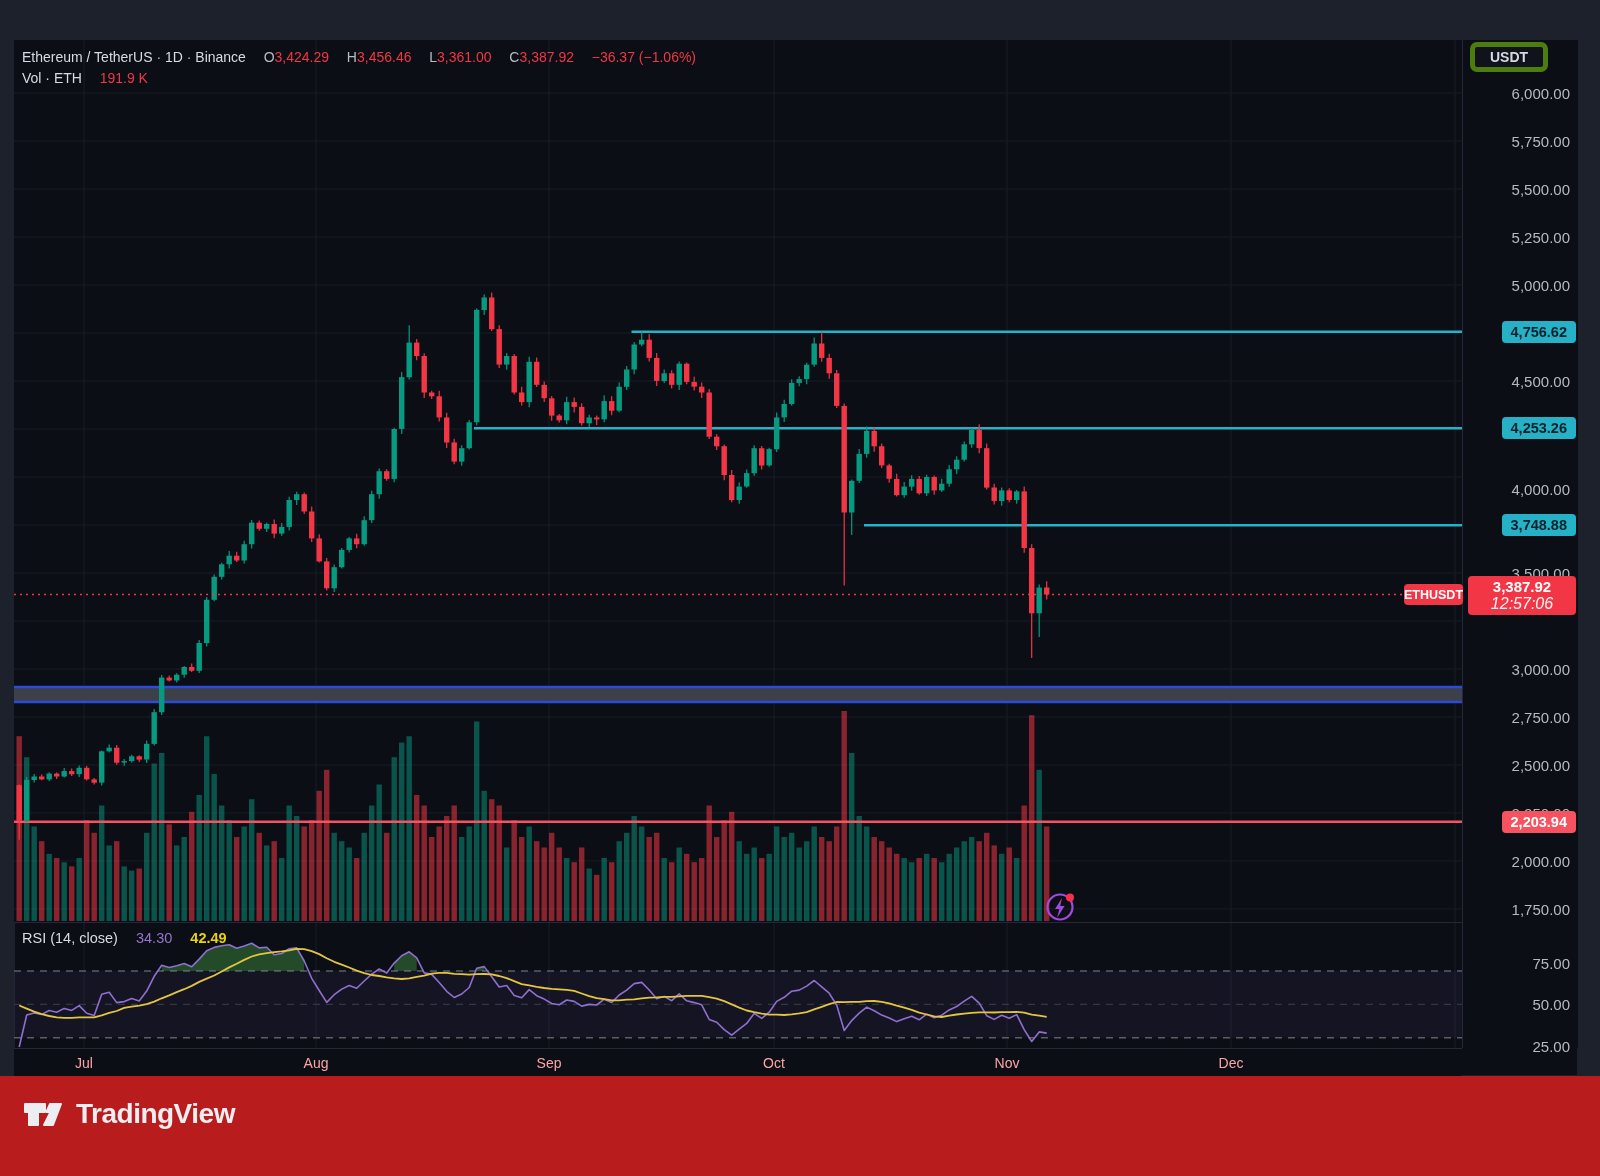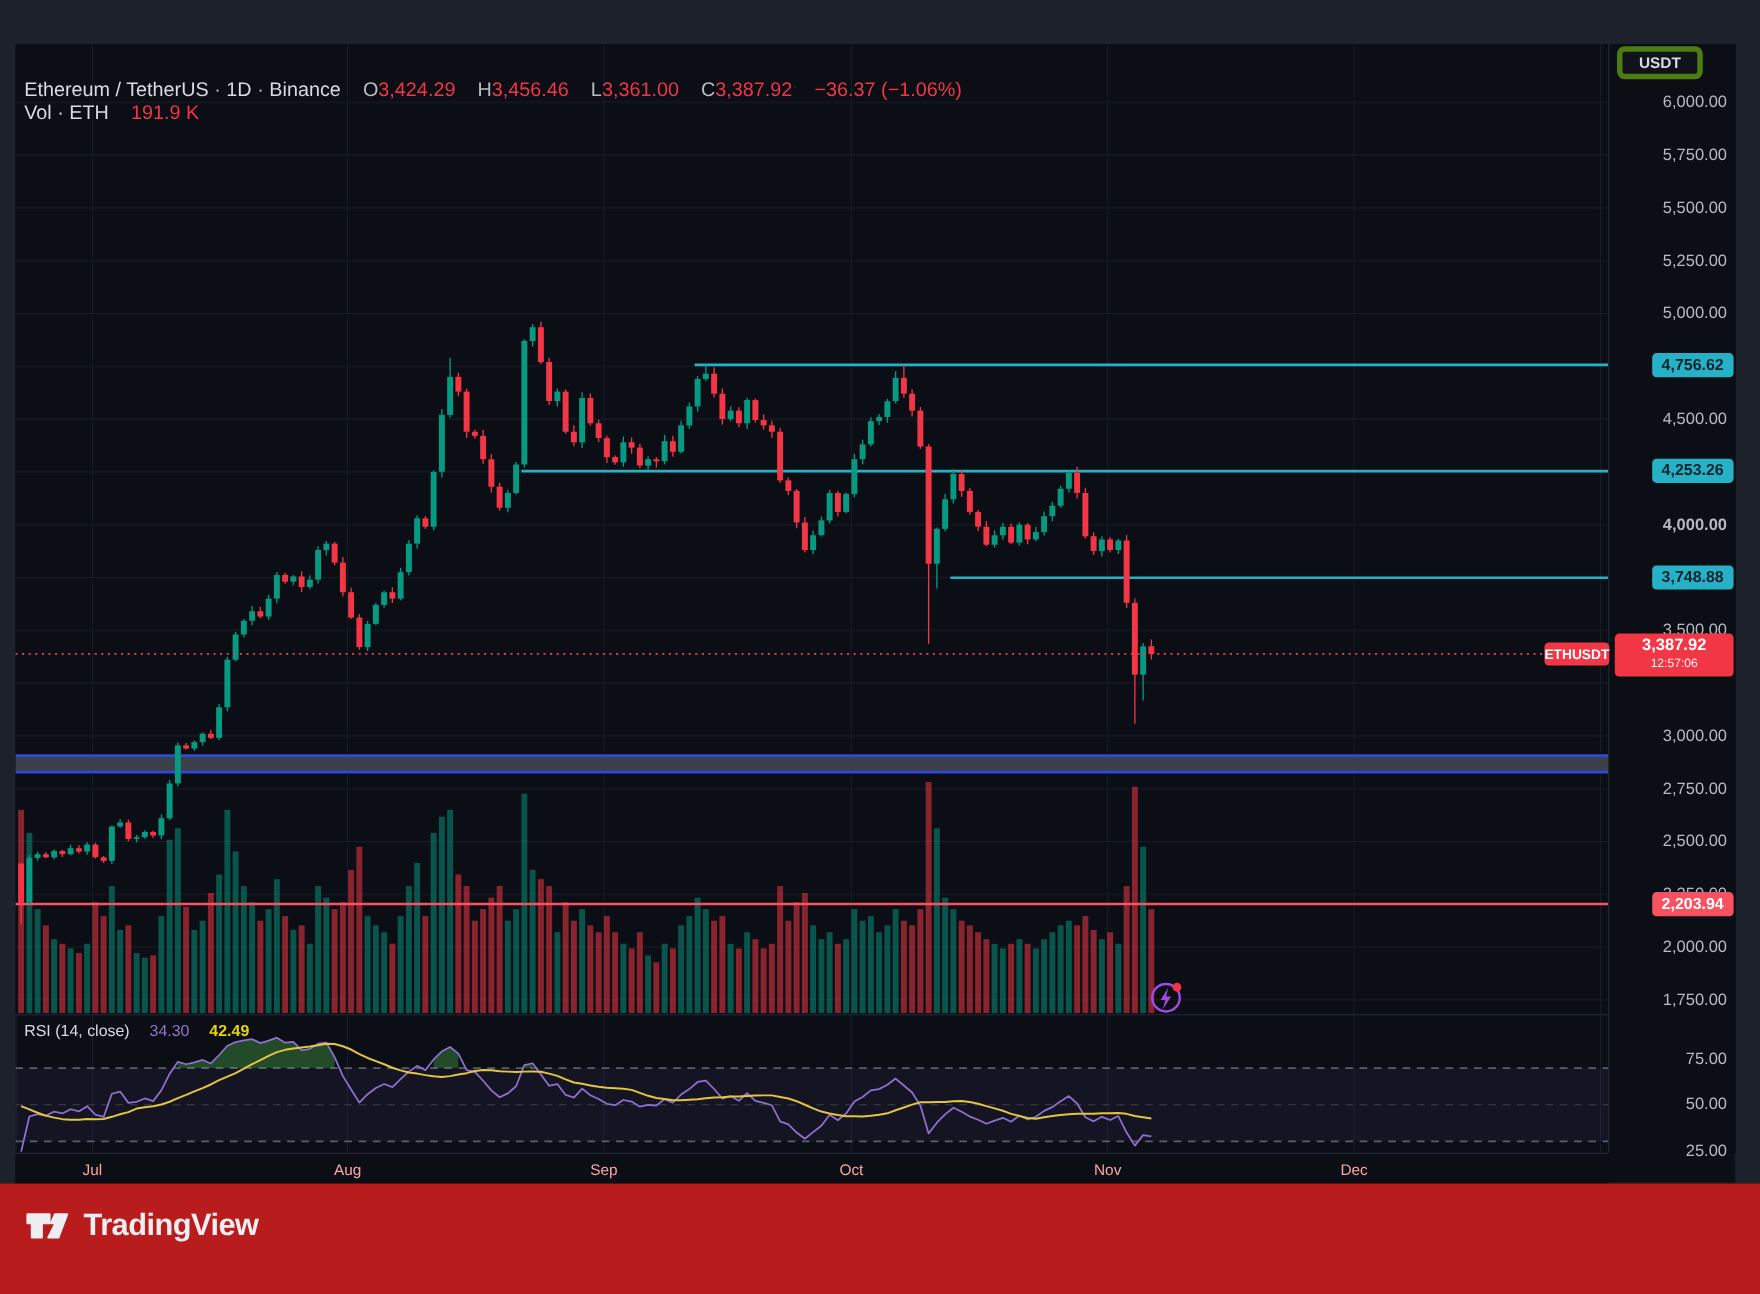--- a/index.html
+++ b/index.html
@@ -13,38 +13,38 @@
   .attr-bar span { color:#e6e7ea; font-size:16px; letter-spacing:.1px; }
 
   
   .chart-frame { position:absolute; left:14px; top:40px; width:1564px; height:1036px;
                  background:#0b0e14; border:1px solid #1d212c; }
   #price-pane   { position:absolute; left:14px; top:40px;  width:1448px; height:882px; }
   #rsi-pane     { position:absolute; left:14px; top:923px; width:1448px; height:125px; }
   .pane-sep     { position:absolute; left:14px; width:1564px; height:1px; background:#23283a; }
 
   
-  .legend { position:absolute; left:22px; top:47px; z-index:30; font-size:18px; line-height:21px;margin-top:24px; }
+  .legend { position:absolute; left:22px; top:47px; z-index:30; font-size:14px; line-height:21px; }
   .legend .row { white-space:nowrap; }
   .lg-white { color:#d9dbe0; }
   .lg-dim   { color:#b9bcc5; }
   .lg-red   { color:#f23645; }
   .lg-gap   { display:inline-block; width:10px; }
 
   
   .price-axis { position:absolute; left:1462px; top:40px; width:116px; height:1008px;
                 background:#0b0e14; border-left:1px solid #23283a; }
   .tick { position:absolute; right:8px; color:#b6b9c2; font-size:15px; transform:translateY(-50%); }
   .tag  { position:absolute; right:2px; transform:translateY(-50%); border-radius:4px;
           font-size:14.5px; font-weight:bold; padding:3px 9px; color:#06222b; white-space:nowrap; }
   .tag.pink, .tag.cur { color:#fff; }
   .cur-tag { position:absolute; right:2px; width:108px; border-radius:4px; text-align:center;
              color:#fff; padding:2px 0 3px; line-height:17px; }
   .cur-tag .p { font-size:15px; font-weight:bold; }
-  .cur-tag .t { font-size:11px; opacity:.95; }
+  .cur-tag .t { font-size:16px; opacity:.95;font-style:italic; }
 
   .usdt-btn { position:absolute; left:1470px; top:42px; width:78px; height:30px;
               border:5px solid #4d7c0f; border-radius:7px; background:#10131b;
               color:#d6d9e0; font-size:14px; font-weight:bold; display:flex;
               align-items:center; justify-content:center; cursor:pointer; }
 
   .symbol-pill { position:absolute; left:1404px; top:584px; height:21px; z-index:25;
                  border-radius:4px; color:#fff; font-size:12.5px; font-weight:bold;
                  display:flex; align-items:center; padding:0 0; }
 
@@ -582,21 +582,21 @@
     <span style="color:#e9d30b;font-weight:bold">42.49</span>
   </div>
 
   <div class="price-axis" id="price-axis">
       <div class="tick" style="top: 53px;">6,000.00</div>
       <div class="tick" style="top: 101px;">5,750.00</div>
       <div class="tick" style="top: 149px;">5,500.00</div>
       <div class="tick" style="top: 197px;">5,250.00</div>
       <div class="tick" style="top: 245px;">5,000.00</div>
       <div class="tick" style="top: 341px;">4,500.00</div>
-      <div class="tick" style="top: 437px; font-weight: bold;">4,000.00</div>
+      <div class="tick" style="top: 449px;">4,000.00</div>
       <div class="tick" style="top: 533px;">3,500.00</div>
       <div class="tick" style="top: 629px;">3,000.00</div>
       <div class="tick" style="top: 677px;">2,750.00</div>
       <div class="tick" style="top: 725px;">2,500.00</div>
       <div class="tick" style="top: 773px;">2,250.00</div>
       <div class="tick" style="top: 821px;">2,000.00</div>
       <div class="tick" style="top: 869px;">1,750.00</div>
       <div class="tag " style="top: 292px; background: rgb(39, 177, 199);">4,756.62</div>
       <div class="tag " style="top: 388px; background: rgb(39, 177, 199);">4,253.26</div>
       <div class="tag " style="top: 485px; background: rgb(39, 177, 199);">3,748.88</div>

